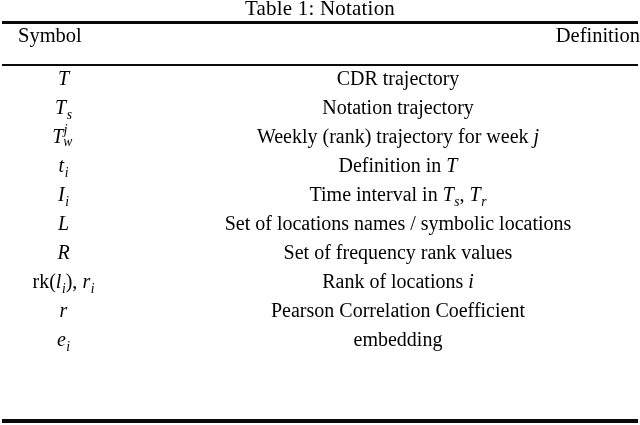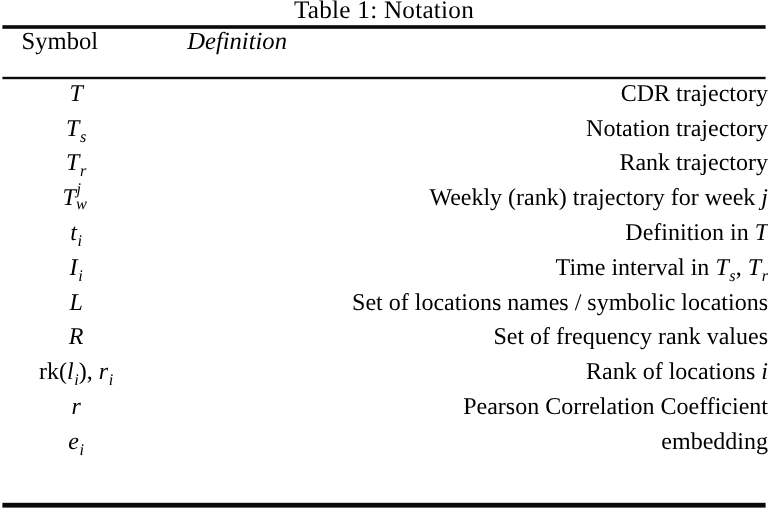--- a/index.html
+++ b/index.html
@@ -77,39 +77,38 @@
     font-weight: normal;
     font-size: 20.5px;
     vertical-align: middle;
     margin-top: 14px;
   }
   .head-symbol {
     text-align: left;
     padding-left: 18px !important;
   }
   .head-def {
-    text-align: left;
+    text-align: right;
     padding-left: 13px !important;
-    font-style: italic;
   }
 
   
   .spacer-row td { height: 24px; }
 
   .body-row td {
     height: 29px;
     font-size: 20px;
     line-height: 29px;
   }
   .sym-cell {
     text-align: center;
     padding-right: 16px !important;
   }
   .def-cell {
-    text-align: right;
+    text-align: center;
     padding-left: 13px !important;
     white-space: nowrap;
   }
 
   
   .mi {
     font-family: "Liberation Serif", "DejaVu Serif", serif;
     font-style: italic;
   }
   .mr {
@@ -186,28 +185,20 @@
 
       <tr class="body-row">
         <td class="sym-cell">
           <span class="mi">T</span><span class="sub">s</span>
         </td>
         <td class="def-cell">
           <span>Notation trajectory</span>
         </td>
       </tr>
 
-      <tr class="body-row">
-        <td class="sym-cell">
-          <span class="mi">T</span><span class="sub">r</span>
-        </td>
-        <td class="def-cell">
-          <span>Rank trajectory</span>
-        </td>
-      </tr>
 
       <tr class="body-row">
         <td class="sym-cell">
           <span class="mi">T</span><span class="supsub"><span class="sup-g">j</span><span class="sub-g">w</span></span>
         </td>
         <td class="def-cell">
           <span>Weekly (rank) trajectory for week </span><span class="mi">j</span>
         </td>
       </tr>
 

